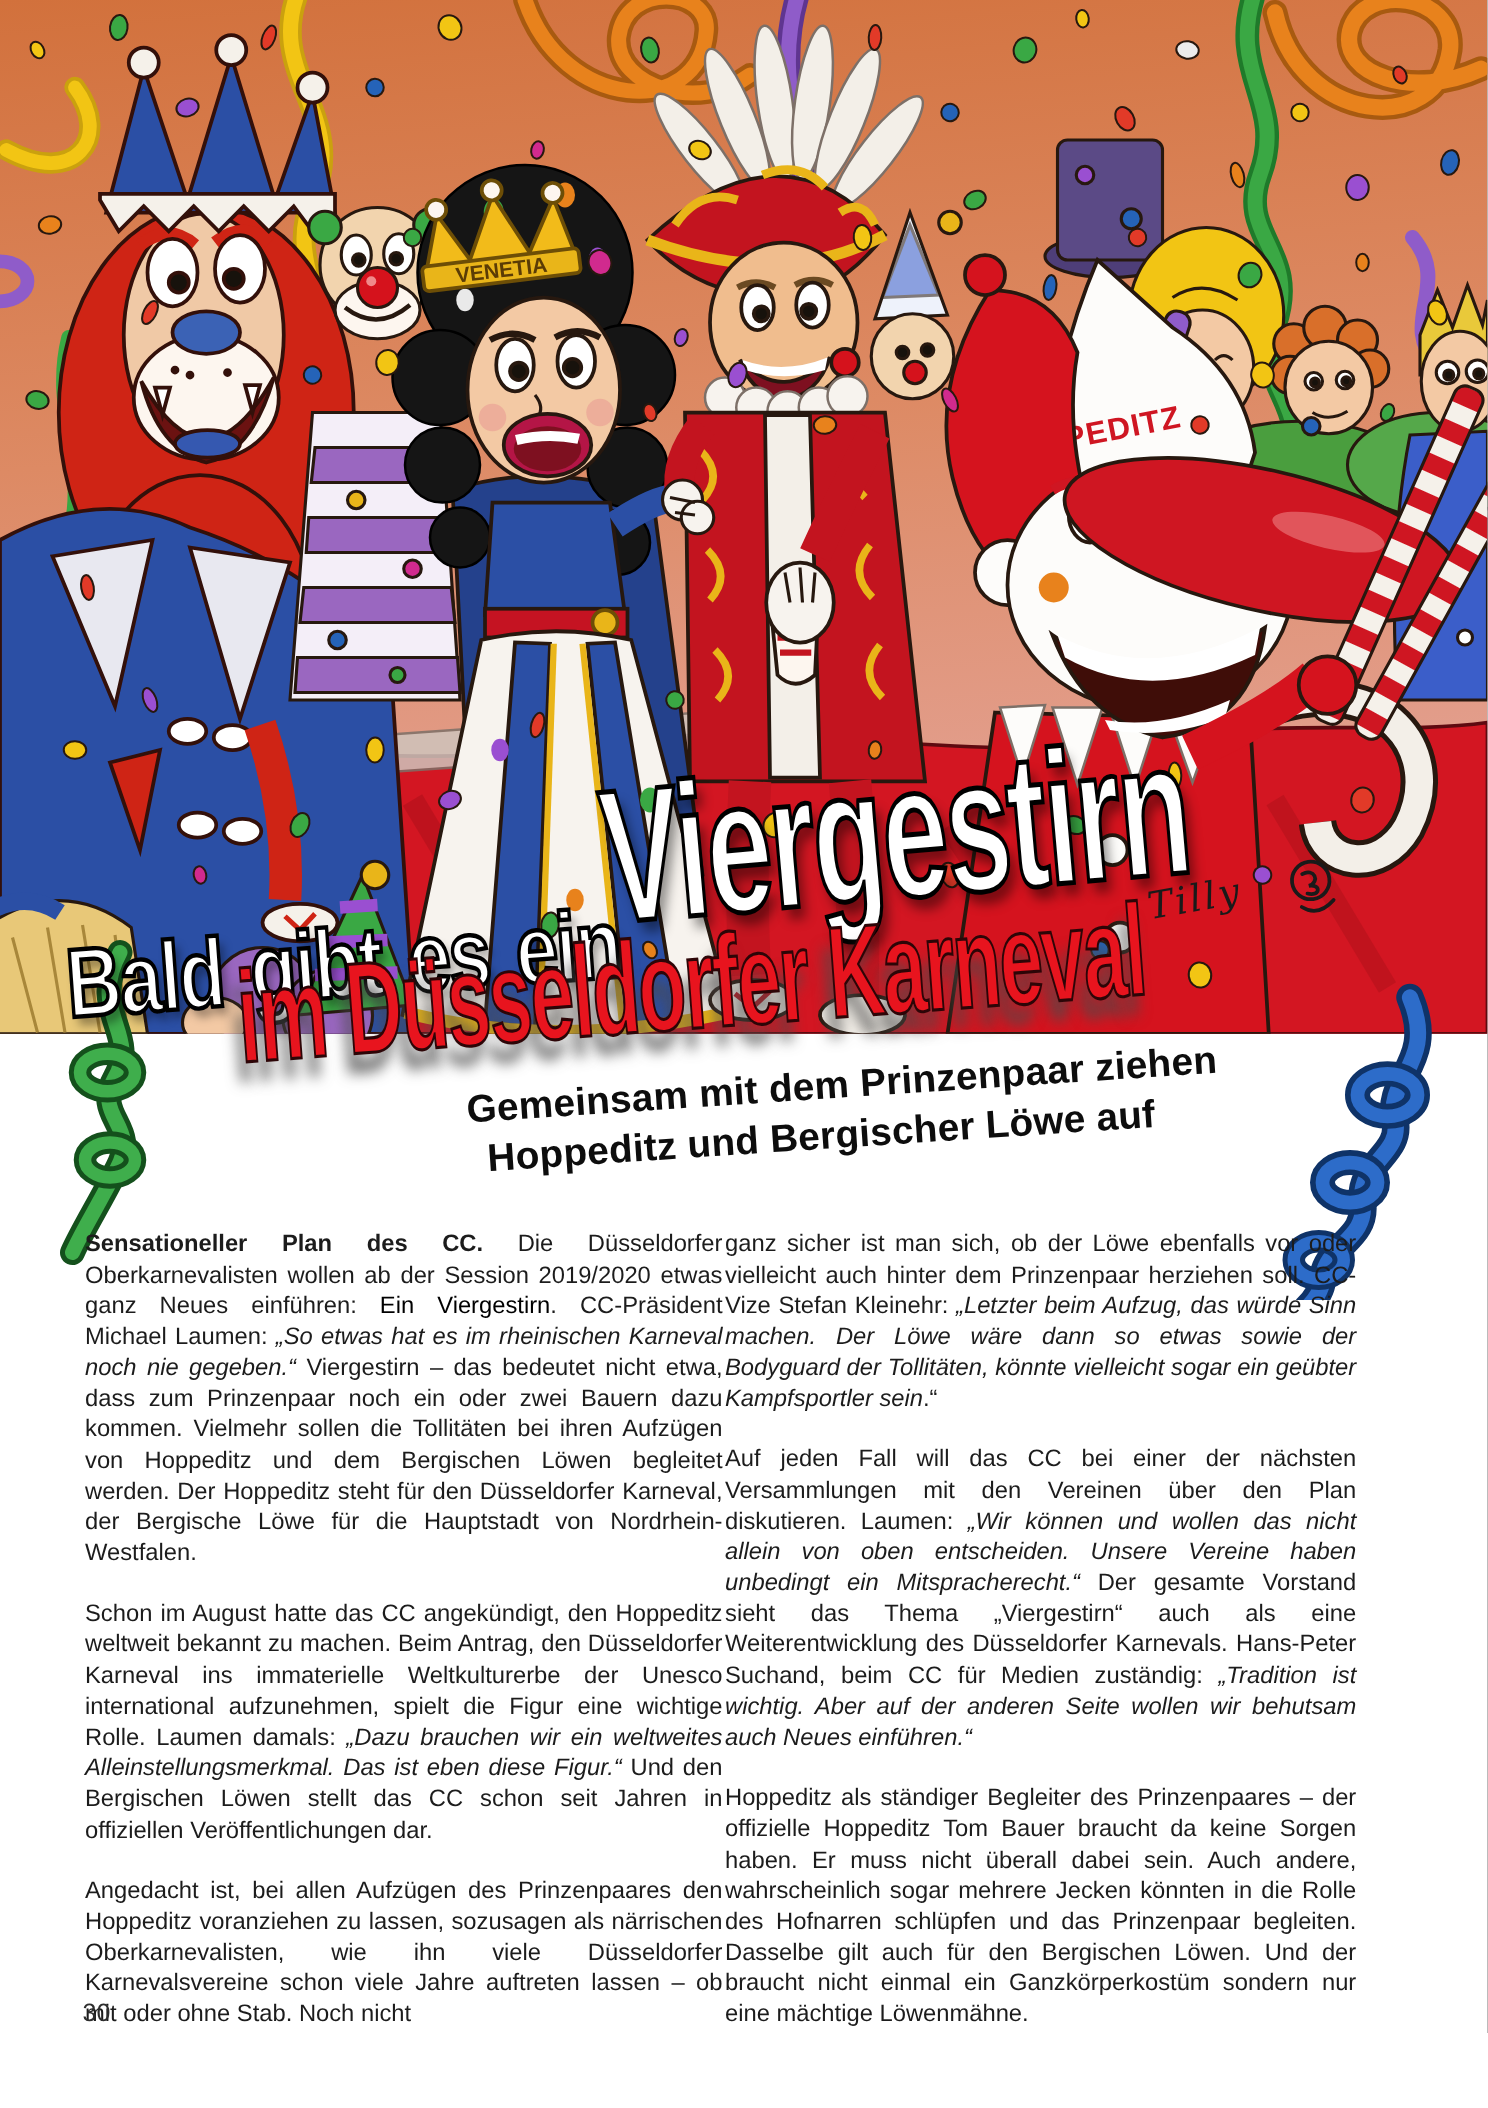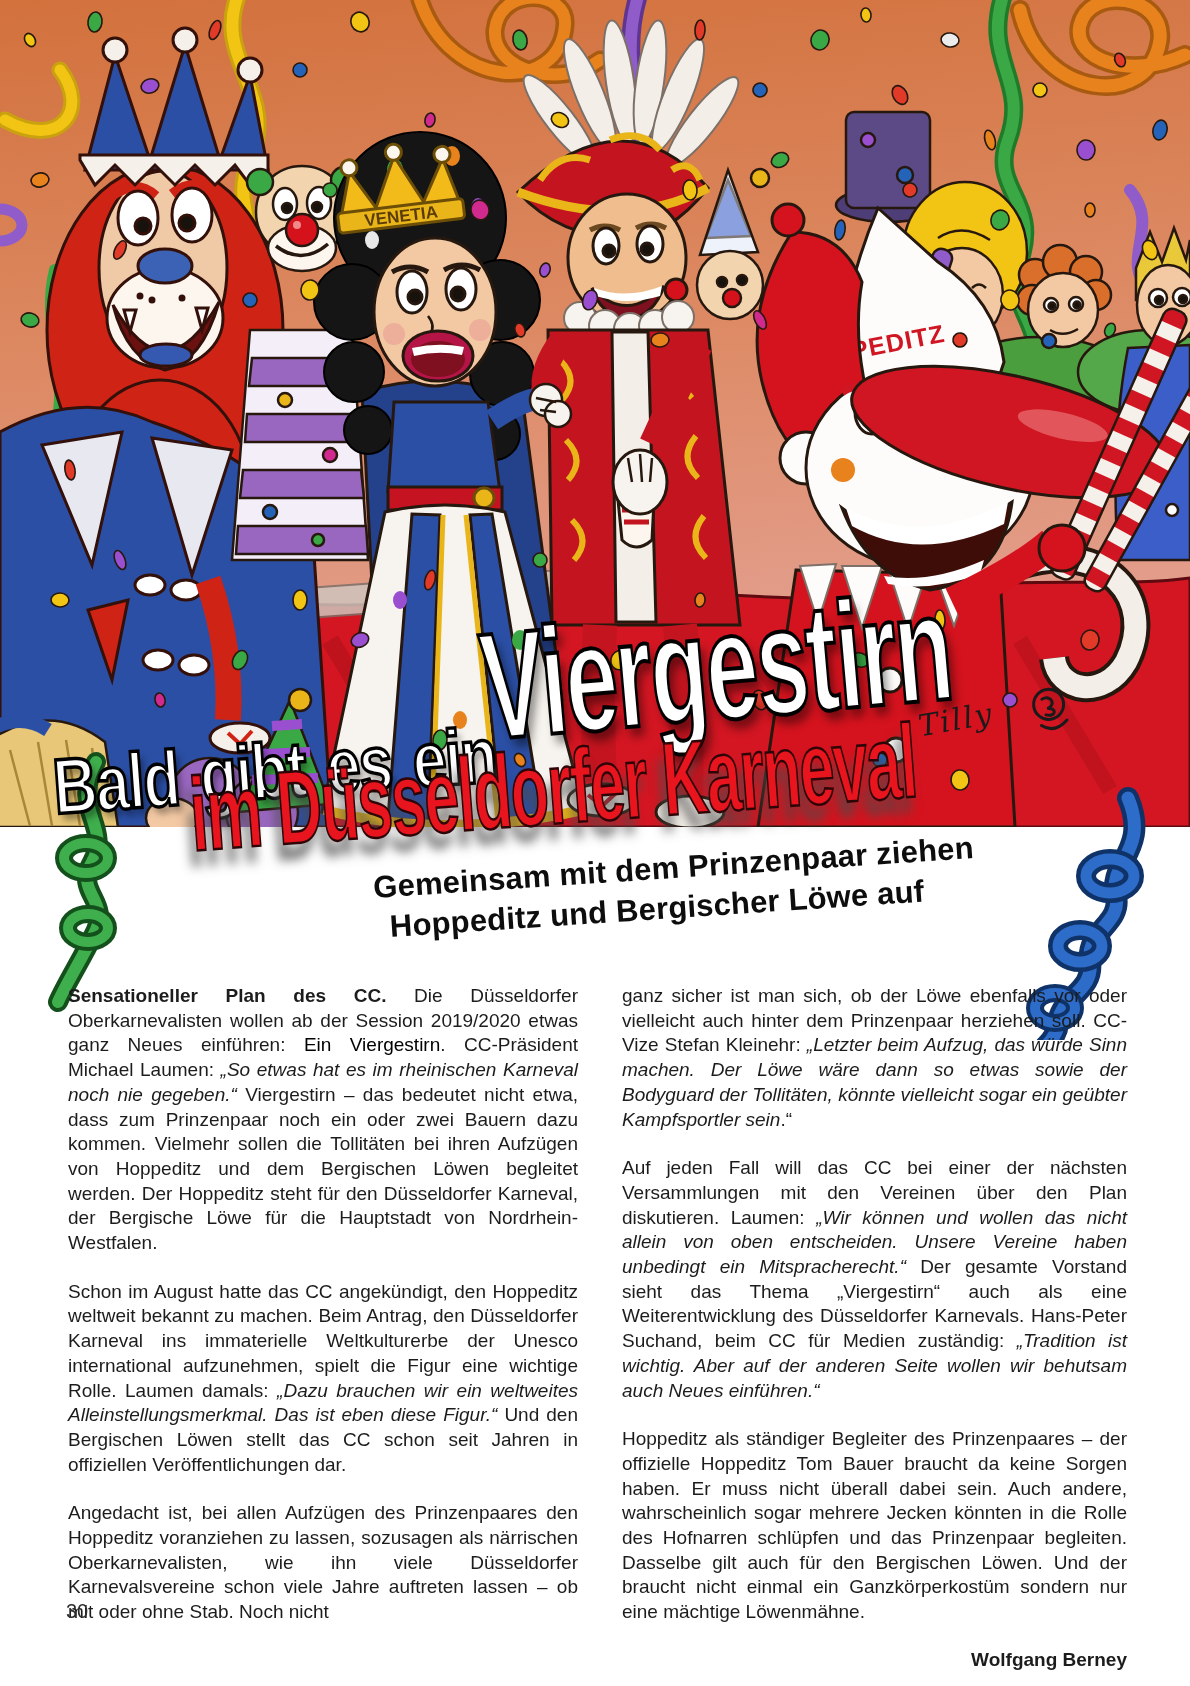--- a/index.html
+++ b/index.html
@@ -36,21 +36,21 @@
   }
   .signature{
     position:absolute;left:918px;top:702px;transform:rotate(-10deg);
     font-family:"DejaVu Serif","Liberation Serif",serif;font-style:italic;
     font-size:30px;color:#1a1a1a;letter-spacing:2px;
   }
   .artist-mark{position:absolute;left:1026px;top:684px;transform:rotate(-8deg);}
   
   .col{position:absolute;top:984px;}
   .col-left{left:68px;width:510px;}
-  .col-right{left:622px;width:505px;}
+  .col-right{left:580px;width:505px;}
   p.body{
     margin:0 0 24px 0;font-size:19px;line-height:24.7px;text-align:justify;
     color:#1c1c1c;
   }
   p.gap-top{}
   .seg-b{font-weight:700;margin-top:12px;}
   .seg-i{font-style:italic;}
   .seg-rb{font-weight:400;color:#000000;}
   .author{font-weight:700;font-size:19px;text-align:right;color:#1c1c1c;margin-top:1px;}
   .pagenum{position:absolute;left:66px;top:1600px;font-size:20px;color:#2d2d2d;}
@@ -523,17 +523,16 @@
 
   <div class="col col-left">
     <p class="body"><span class="seg-b">Sensationeller Plan des CC. </span><span class="seg-n">Die Düsseldorfer Oberkarnevalisten wollen ab der Session 2019/2020 etwas ganz Neues einführen: </span><span class="seg-rb">Ein Viergestirn</span><span class="seg-n">. CC-Präsident Michael Laumen: </span><span class="seg-i">„So etwas hat es im rheinischen Karneval noch nie gegeben.“</span><span class="seg-n"> Viergestirn – das bedeutet nicht etwa, dass zum Prinzenpaar noch ein oder zwei Bauern dazu kommen. Vielmehr sollen die Tollitäten bei ihren Aufzügen von Hoppeditz und dem Bergischen Löwen begleitet werden. Der Hoppeditz steht für den Düsseldorfer Karneval, der Bergische Löwe für die Hauptstadt von Nordrhein-Westfalen.</span></p>
     <p class="body"><span class="seg-n">Schon im August hatte das CC angekündigt, den Hoppeditz weltweit bekannt zu machen. Beim Antrag, den Düsseldorfer Karneval ins immaterielle Weltkulturerbe der Unesco international aufzunehmen, spielt die Figur eine wichtige Rolle. Laumen damals: </span><span class="seg-i">„Dazu brauchen wir ein weltweites Alleinstellungsmerkmal. Das ist eben diese Figur.“</span><span class="seg-n"> Und den Bergischen Löwen stellt das CC schon seit Jahren in offiziellen Veröffentlichungen dar.</span></p>
     <p class="body"><span class="seg-n">Angedacht ist, bei allen Aufzügen des Prinzenpaares den Hoppeditz voranziehen zu lassen, sozusagen als närrischen Oberkarnevalisten, wie ihn viele Düsseldorfer Karnevalsvereine schon viele Jahre auftreten lassen – ob mit oder ohne Stab. Noch nicht</span></p>
   </div>
   <div class="col col-right">
     <p class="body"><span class="seg-n">ganz sicher ist man sich, ob der Löwe ebenfalls vor oder vielleicht auch hinter dem Prinzenpaar herziehen soll. CC-Vize Stefan Kleinehr: </span><span class="seg-i">„Letzter beim Aufzug, das würde Sinn machen. Der Löwe wäre dann so etwas sowie der Bodyguard der Tollitäten, könnte vielleicht sogar ein geübter Kampfsportler sein</span><span class="seg-n">.“</span></p>
     <p class="body"><span class="seg-n">Auf jeden Fall will das CC bei einer der nächsten Versammlungen mit den Vereinen über den Plan diskutieren. Laumen: </span><span class="seg-i">„Wir können und wollen das nicht allein von oben entscheiden. Unsere Vereine haben unbedingt ein Mitspracherecht.“</span><span class="seg-n"> Der gesamte Vorstand sieht das Thema „Viergestirn“ auch als eine Weiterentwicklung des Düsseldorfer Karnevals. Hans-Peter Suchand, beim CC für Medien zuständig: </span><span class="seg-i">„Tradition ist wichtig. Aber auf der anderen Seite wollen wir behutsam auch Neues einführen.“</span></p>
     <p class="body gap-top"><span class="seg-n">Hoppeditz als ständiger Begleiter des Prinzenpaares – der offizielle Hoppeditz Tom Bauer braucht da keine Sorgen haben. Er muss nicht überall dabei sein. Auch andere, wahrscheinlich sogar mehrere Jecken könnten in die Rolle des Hofnarren schlüpfen und das Prinzenpaar begleiten. Dasselbe gilt auch für den Bergischen Löwen. Und der braucht nicht einmal ein Ganzkörperkostüm sondern nur eine mächtige Löwenmähne.</span></p>
-    <div class="author">Wolfgang Berney</div>
   </div>
 
   <div class="pagenum">30</div>
 </div>
 
 </body></html>

